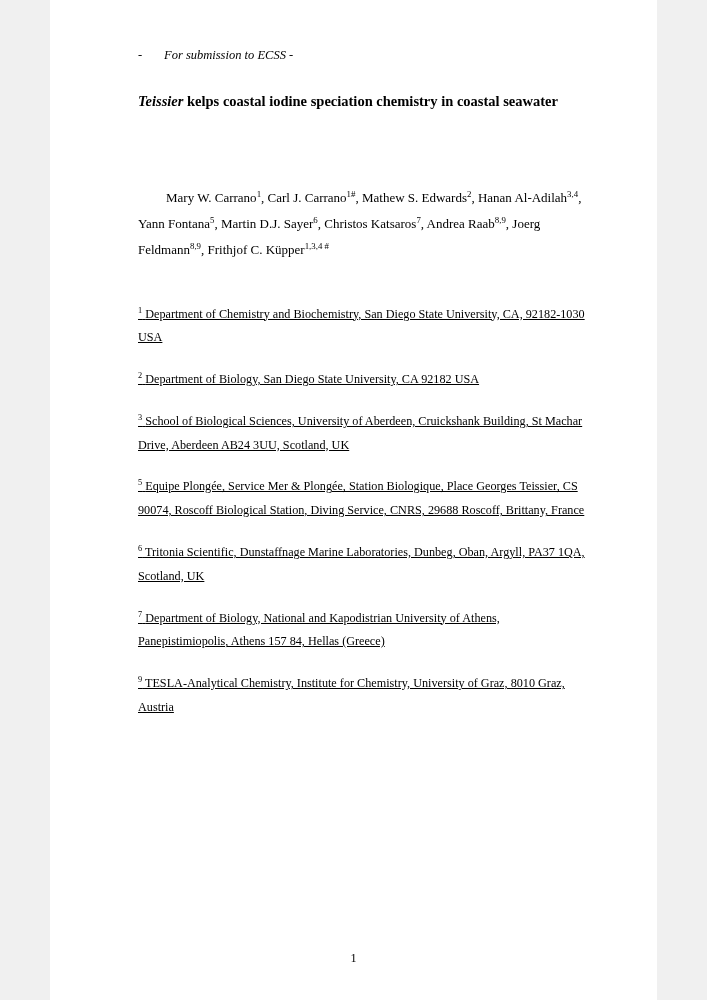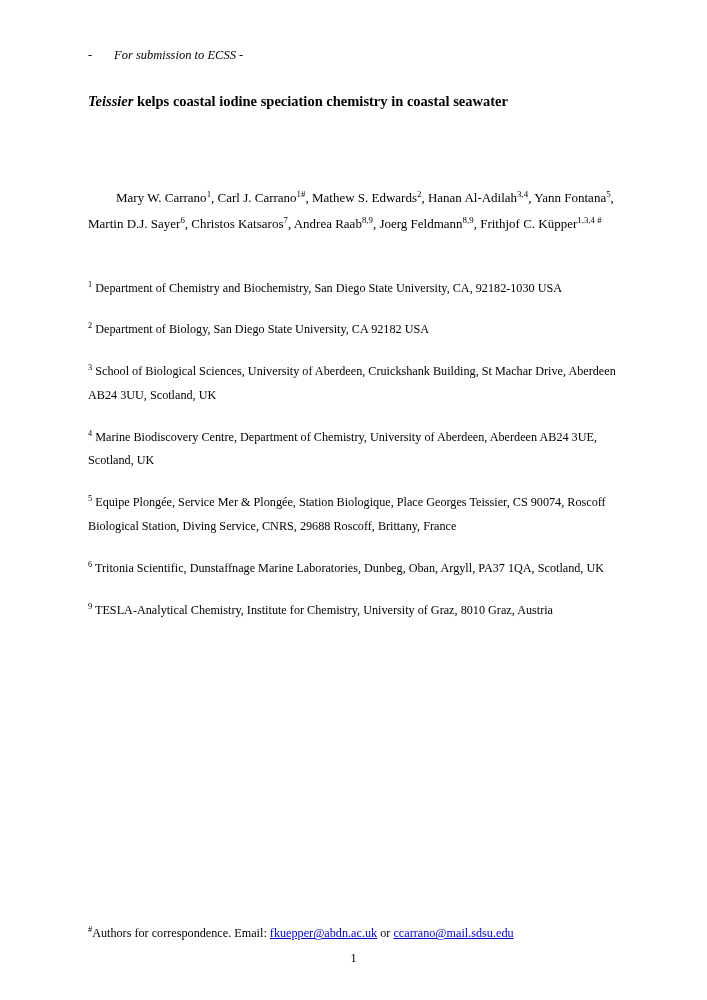--- a/index.html
+++ b/index.html
@@ -1,21 +1,21 @@
 <!DOCTYPE html>
 <html><head>
 <meta charset="utf-8">
 <style>
   html, body {
     margin: 0;
     padding: 0;
     background: #f0f0f0;
   }
   .page {
-    width: 707px;
+    width: 607px;
     height: 1000px;
     background: #ffffff;
     margin: 0 auto;
     position: relative;
     box-sizing: border-box;
     padding: 40px 72px 0 88px;
     font-family: "Liberation Serif", serif;
     color: #000000;
     overflow: hidden;
   }
@@ -47,20 +47,21 @@
     text-indent: 28px;
     text-align: left;
   }
   sup {
     font-size: 0.68em;
     vertical-align: super;
     line-height: 0;
   }
   .affiliations {
     margin-top: 40px;
+    text-decoration: underline;
   }
   .affil {
     font-size: 12.2px;
     line-height: 1.95;
     margin: 0 0 18px 0;
   }
   .footnote-block {
     position: absolute;
     left: 88px;
     right: 72px;
@@ -96,26 +97,21 @@
   <h1 class="title">
     <span class="genus">Teissier</span><span> kelps coastal iodine speciation chemistry in coastal seawater</span>
   </h1>
 
   <p class="authors" id="authors"><span>Mary W. Carrano</span><sup>1</sup><span>, Carl J. Carrano</span><sup>1#</sup><span>, Mathew S. Edwards</span><sup>2</sup><span>, Hanan Al-Adilah</span><sup>3,4</sup><span>, Yann Fontana</span><sup>5</sup><span>, Martin D.J. Sayer</span><sup>6</sup><span>, Christos Katsaros</span><sup>7</sup><span>, Andrea Raab</span><sup>8,9</sup><span>, Joerg Feldmann</span><sup>8,9</sup><span>, Frithjof C. Küpper</span><sup>1,3,4 #</sup></p>
 
   <div class="affiliations" id="affils">
       <p class="affil"><sup>1</sup> <span>Department of Chemistry and Biochemistry, San Diego State University, CA, 92182-1030 USA</span></p>
       <p class="affil"><sup>2</sup> <span>Department of Biology, San Diego State University, CA 92182 USA</span></p>
       <p class="affil"><sup>3</sup> <span>School of Biological Sciences, University of Aberdeen, Cruickshank Building, St Machar Drive, Aberdeen AB24 3UU, Scotland, UK</span></p>
-      <p class="affil"><sup>4</sup> <span>Marine Biodiscovery Centre, Department of Chemistry, University of Aberdeen, Aberdeen AB24 3UE, Scotland, UK</span></p>
       <p class="affil"><sup>5</sup> <span>Equipe Plongée, Service Mer &amp; Plongée, Station Biologique, Place Georges Teissier, CS 90074, Roscoff Biological Station, Diving Service, CNRS, 29688 Roscoff, Brittany, France</span></p>
       <p class="affil"><sup>6</sup> <span>Tritonia Scientific, Dunstaffnage Marine Laboratories, Dunbeg, Oban, Argyll, PA37 1QA, Scotland, UK</span></p>
+      <p class="affil"><sup>7</sup> <span>Department of Biology, National and Kapodistrian University of Athens, Panepistimiopolis, Athens 157 84, Hellas (Greece)</span></p>
       <p class="affil"><sup>9</sup> <span>TESLA-Analytical Chemistry, Institute for Chemistry, University of Graz, 8010 Graz, Austria</span></p>
     </div>
 
-  <div class="footnote-block">
-    <p class="footnote">
-      <sup>#</sup><span>Authors for correspondence. Email: </span><a href="#">fkuepper@abdn.ac.uk</a><span>  or </span><a href="#"> ccarrano@mail.sdsu.edu</a>
-    </p>
-  </div>
 
   <div class="page-number">1</div>
 </div>
 
 </body></html>

